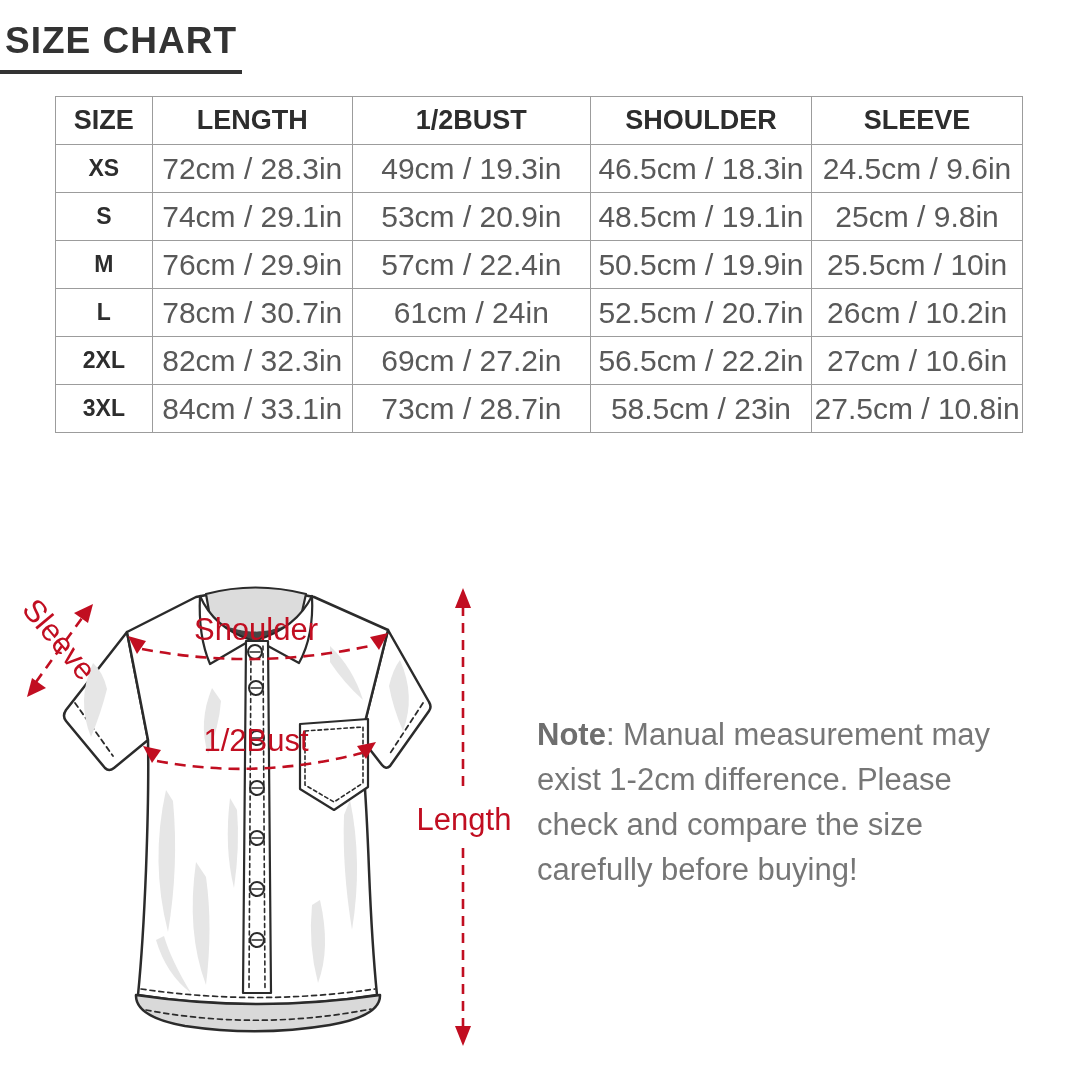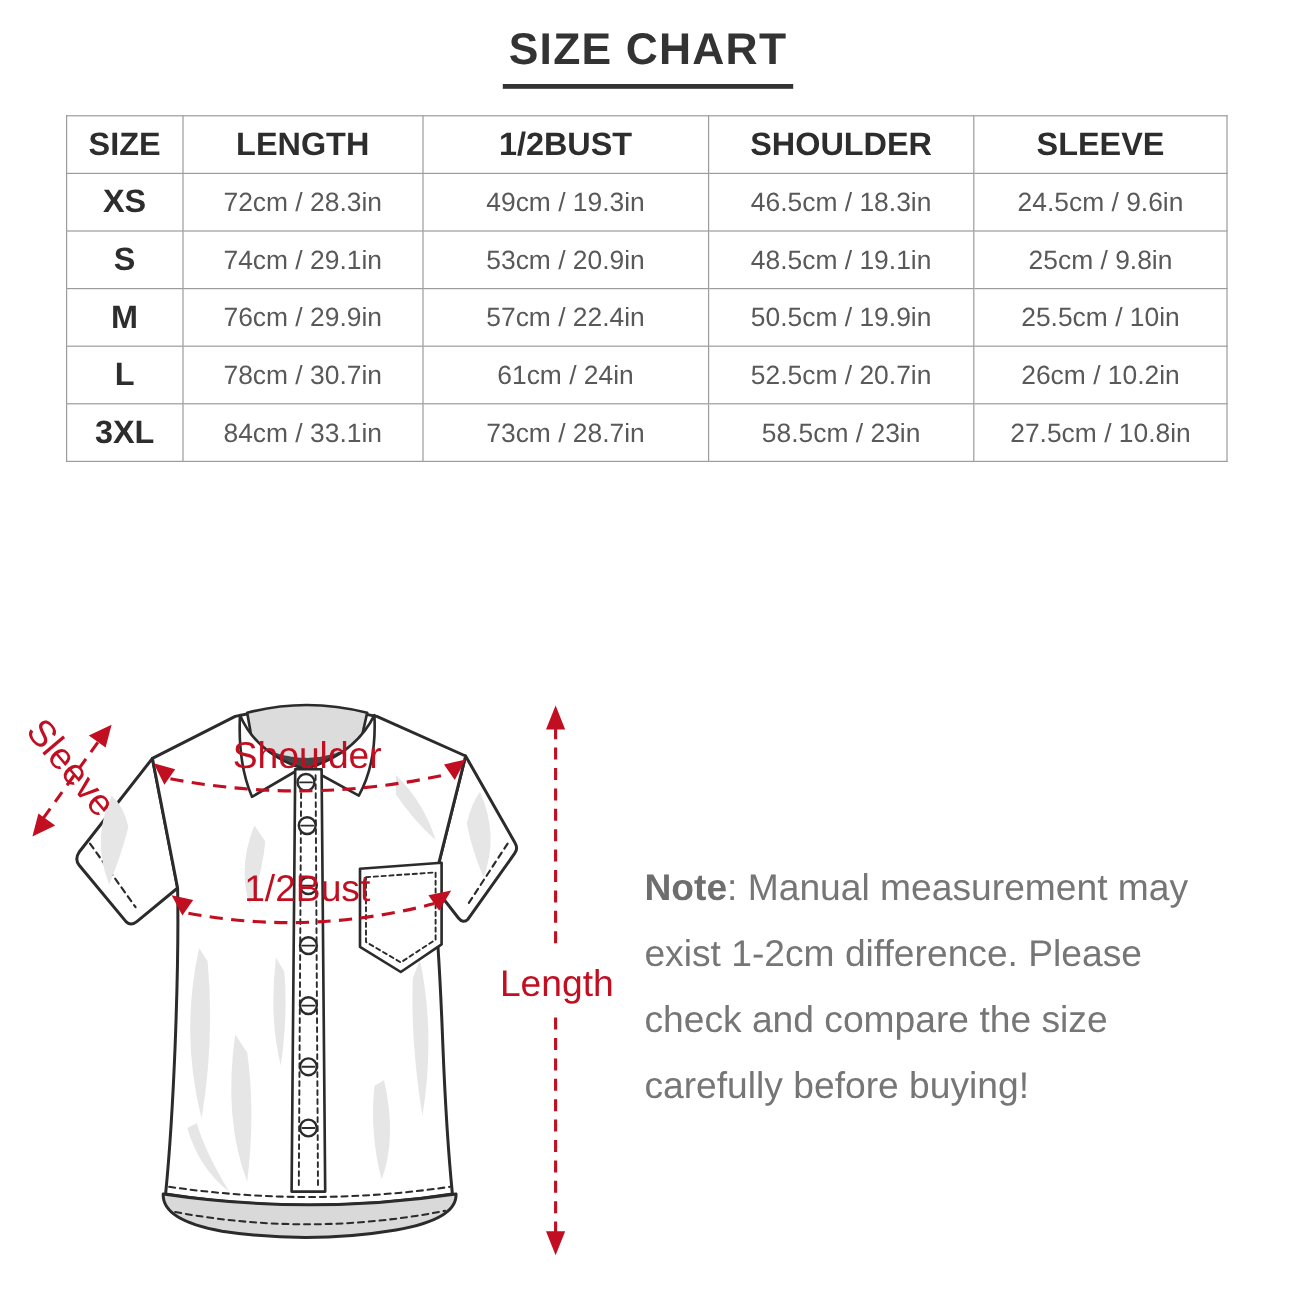--- a/index.html
+++ b/index.html
@@ -1,40 +1,40 @@
 <!DOCTYPE html>
 <html><head>
 <meta charset="utf-8">
 <style>
   html,body{margin:0;padding:0;background:#fff;}
   .page{
     position:relative;width:1080px;height:1080px;background:#ffffff;
     font-family:"Liberation Sans",sans-serif;overflow:hidden;
   }
-  .title-wrap{position:absolute;top:20px;left:0;width:100%;text-align:center;}
+  .title-wrap{position:absolute;top:20px;left:0;width:100%;}
   .title{
     display:inline-block;margin:0;font-size:37px;font-weight:bold;color:#333333;
     letter-spacing:1px;border-bottom:4px solid #333333;padding:0 5px 8px 5px;
   }
   table.size-table{
     position:absolute;left:55px;top:96px;width:968px;
     border-collapse:collapse;table-layout:fixed;
   }
   .size-table th,.size-table td{
     border:1.5px solid #9c9c9c;height:48px;box-sizing:border-box;
     text-align:center;vertical-align:middle;padding:0;white-space:nowrap;
   }
   .size-table th{font-size:27px;font-weight:bold;color:#2d2d2d;}
-  .size-table td{font-size:22px;color:#595959;font-weight:normal;}
-  .size-table td.size-cell{font-size:27px;font-weight:bold;color:#2d2d2d;}
+  .size-table td{font-size:30px;color:#595959;font-weight:normal;}
+  .size-table td.size-cell{font-size:23px;font-weight:bold;color:#2d2d2d;}
   .diagram{position:absolute;left:0;top:560px;}
   .diagram text{font-family:"Liberation Sans",sans-serif;font-size:31px;}
   .note{
     position:absolute;left:537px;top:712px;width:492px;
-    font-size:31px;line-height:55px;color:#767676;
+    font-size:31px;line-height:45px;color:#767676;
   }
   .note-label{font-weight:bold;color:#6e6e6e;}
 </style>
 </head>
 <body>
 
 <div class="page">
 
   <div class="title-wrap">
     <h1 class="title">SIZE CHART</h1>
@@ -78,20 +78,27 @@
         <td>57cm / 22.4in</td>
         <td>50.5cm / 19.9in</td>
         <td>25.5cm / 10in</td>
       </tr>
       <tr>
         <td class="size-cell">L</td>
         <td>78cm / 30.7in</td>
         <td>61cm / 24in</td>
         <td>52.5cm / 20.7in</td>
         <td>26cm / 10.2in</td>
+      </tr>
+      <tr>
+        <td class="size-cell">2XL</td>
+        <td>82cm / 32.3in</td>
+        <td>69cm / 27.2in</td>
+        <td>56.5cm / 22.2in</td>
+        <td>27cm / 10.6in</td>
       </tr>
       <tr>
         <td class="size-cell">3XL</td>
         <td>84cm / 33.1in</td>
         <td>73cm / 28.7in</td>
         <td>58.5cm / 23in</td>
         <td>27.5cm / 10.8in</td>
       </tr>
     </tbody>
   </table>

